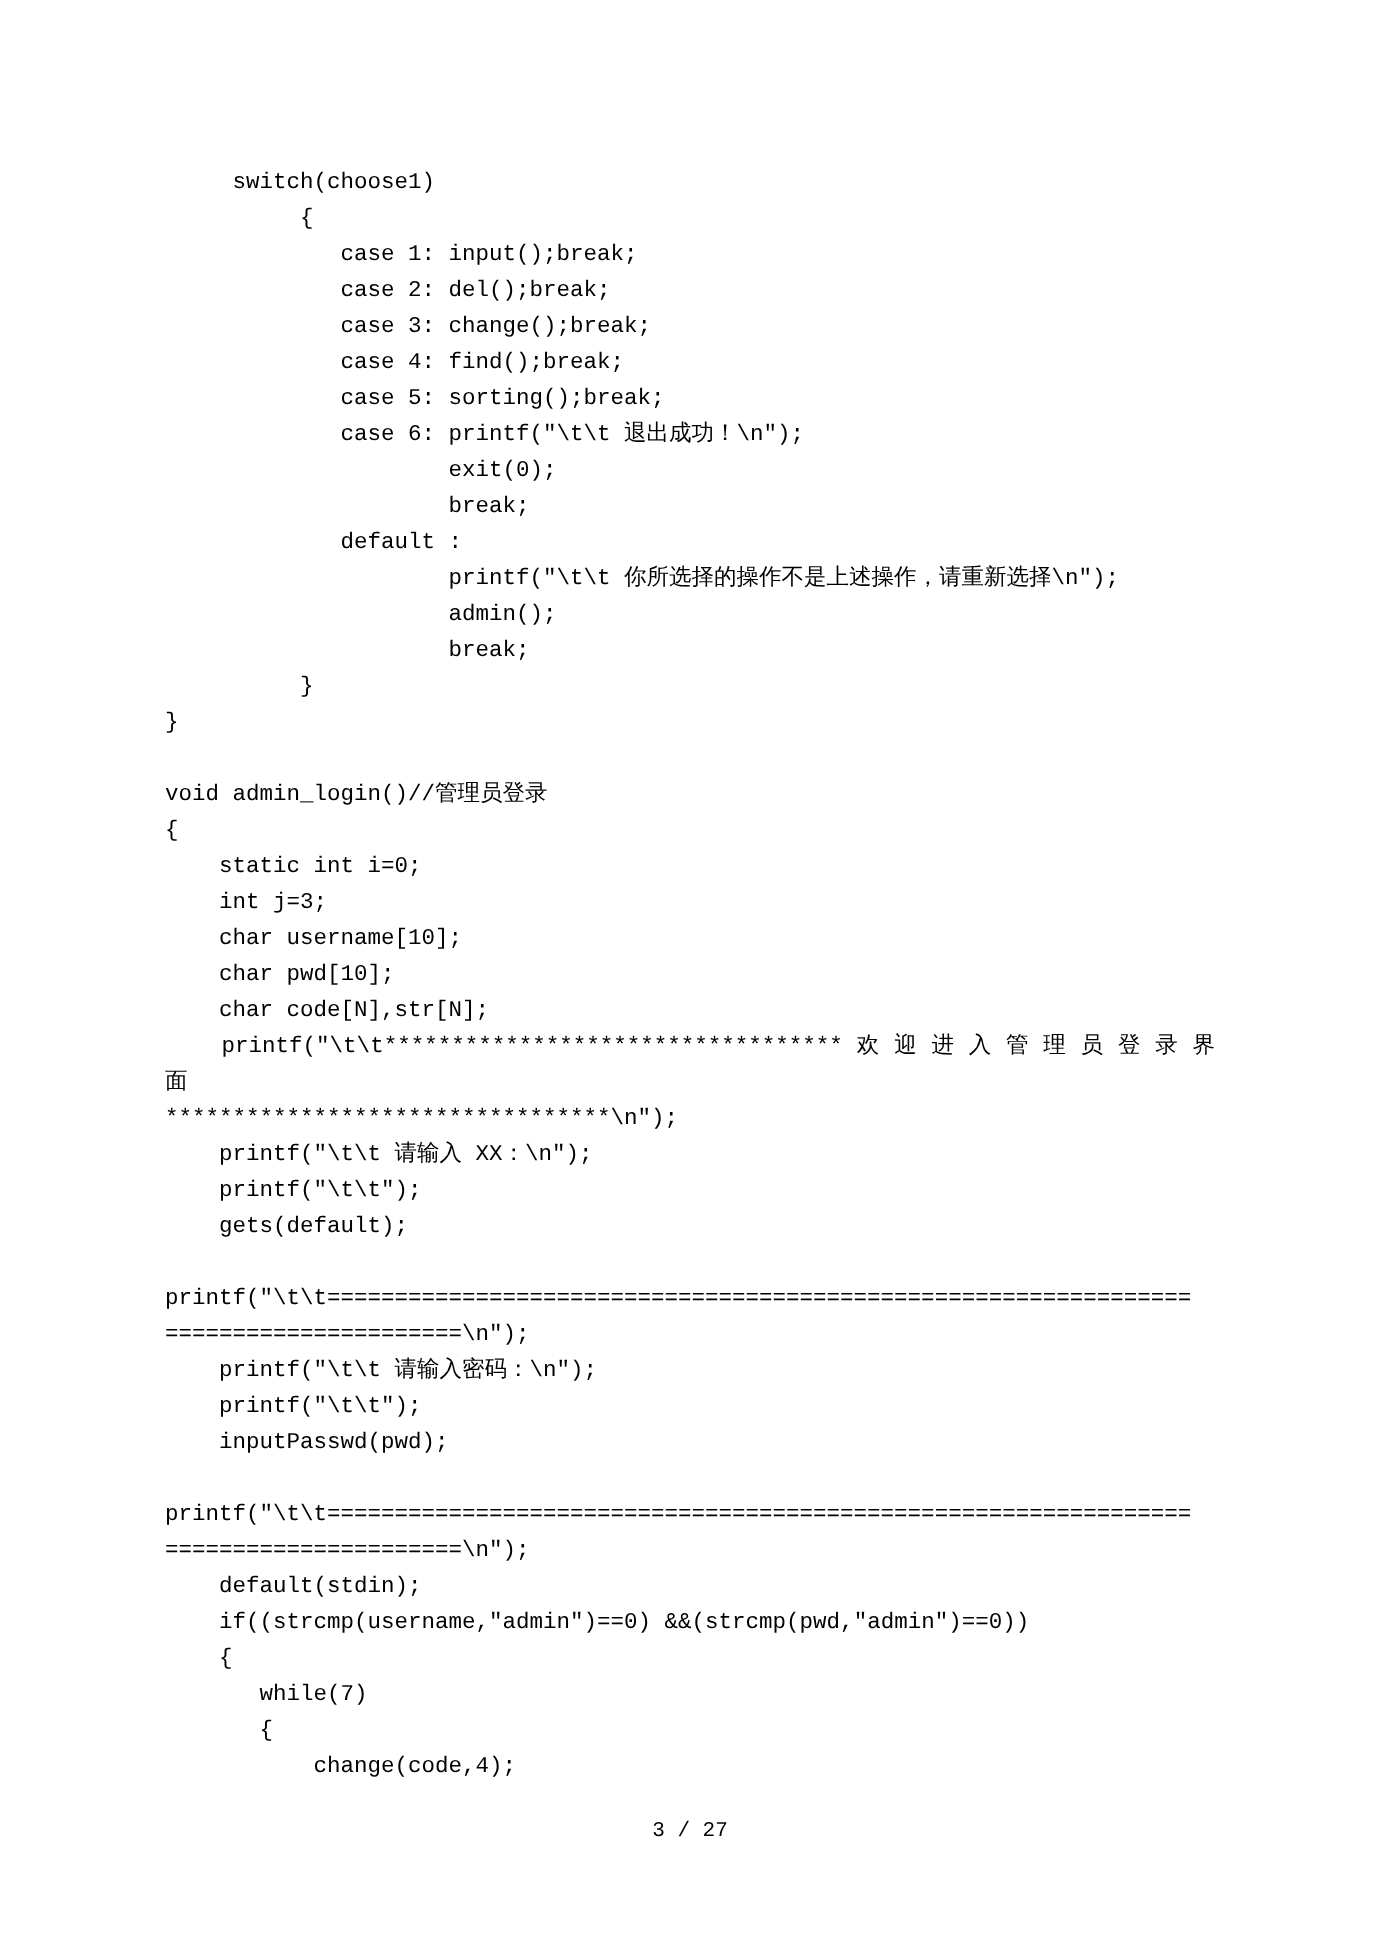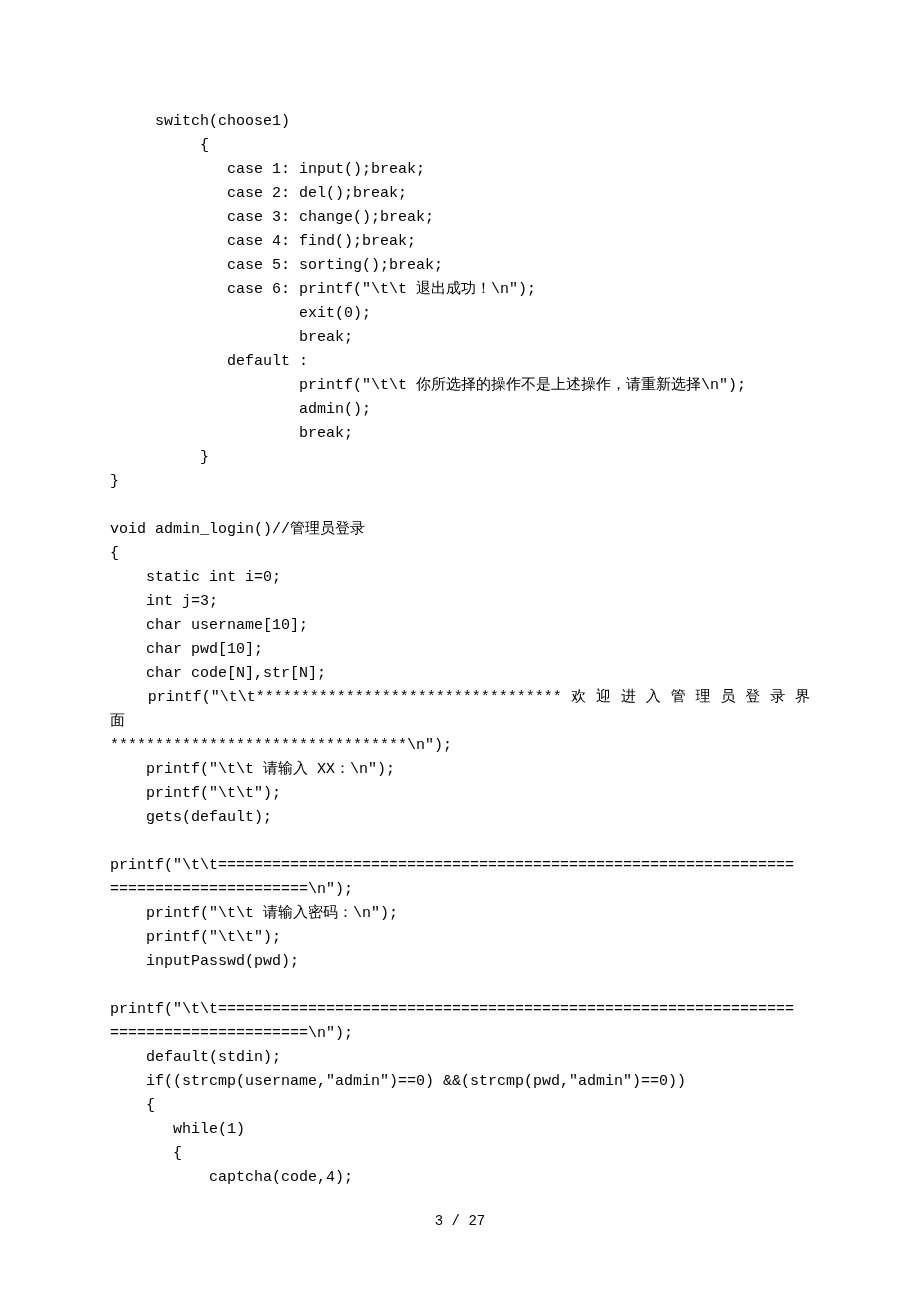--- a/index.html
+++ b/index.html
@@ -78,20 +78,20 @@
 <span>======================\n");</span>
 <span>    printf("\t\t 请输入密码：\n");</span>
 <span>    printf("\t\t");</span>
 <span>    inputPasswd(pwd);</span>
 <span></span>
 <span>printf("\t\t================================================================</span>
 <span>======================\n");</span>
 <span>    default(stdin);</span>
 <span>    if((strcmp(username,"admin")==0) &amp;&amp;(strcmp(pwd,"admin")==0))</span>
 <span>    {</span>
-<span>       while(1)</span>
+<span>       while(7)</span>
 <span>       {</span>
-<span>           captcha(code,4);</span></pre>
+<span>           change(code,4);</span></pre>
 
   <div class="footer">
     <span>3 / 27</span>
   </div>
 </div>
 
 </body></html>

